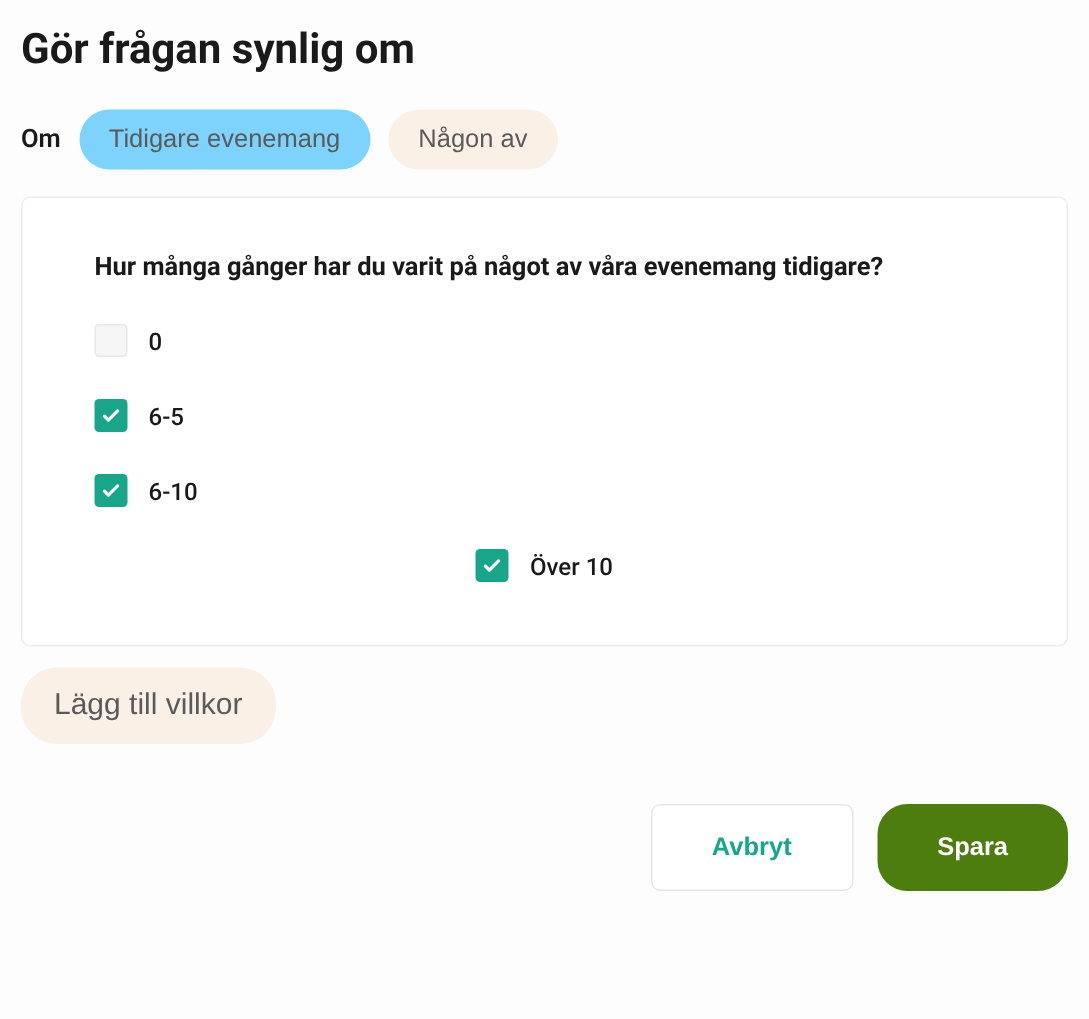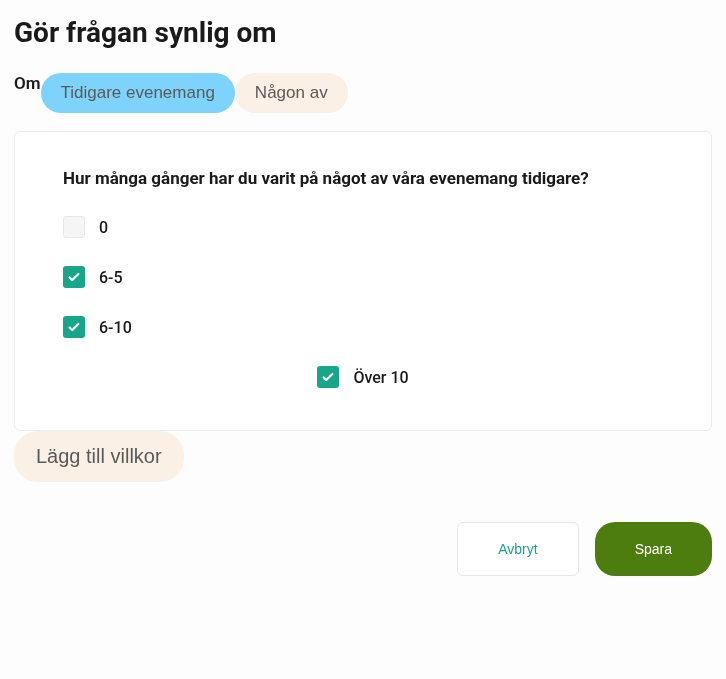--- a/index.html
+++ b/index.html
@@ -15,21 +15,22 @@
       color: #1a1a1a;
     }
     .heading {
       font-size: 28px;
       font-weight: 700;
       color: #1a1a1a;
       margin-bottom: 24px;
     }
     .condition-row {
       display: flex;
-      align-items: flex-start;
+      align-items: center;
+      gap: 12px;
       margin-bottom: 18px;
     }
     .condition-label {
       font-size: 17px;
       font-weight: 600;
       color: #1a1a1a;
     }
     .pill {
       padding: 10px 20px;
       border-radius: 24px;
@@ -44,20 +45,21 @@
     }
     .pill-peach {
       background: #faf0e6;
       color: #5a5a5a;
     }
     .card {
       background: #fff;
       border: 1px solid #ececec;
       border-radius: 6px;
       padding: 36px 48px 42px 48px;
+      margin-bottom: 14px;
     }
     .question-text {
       font-size: 17px;
       font-weight: 700;
       color: #1a1a1a;
       margin-bottom: 28px;
     }
     .option-row {
       display: flex;
       align-items: center;
@@ -105,22 +107,22 @@
       cursor: pointer;
       margin-bottom: 40px;
     }
     .footer {
       display: flex;
       justify-content: flex-end;
       gap: 16px;
     }
     .btn {
       padding: 18px 40px;
-      font-size: 14px;
-      font-weight: 400;
+      font-size: 17px;
+      font-weight: 700;
       border-radius: 6px;
       cursor: pointer;
       border: none;
     }
     .btn-cancel {
       background: #fff;
       color: #17a68a;
       border: 1px solid #e6e6e6;
     }
     .btn-save {

